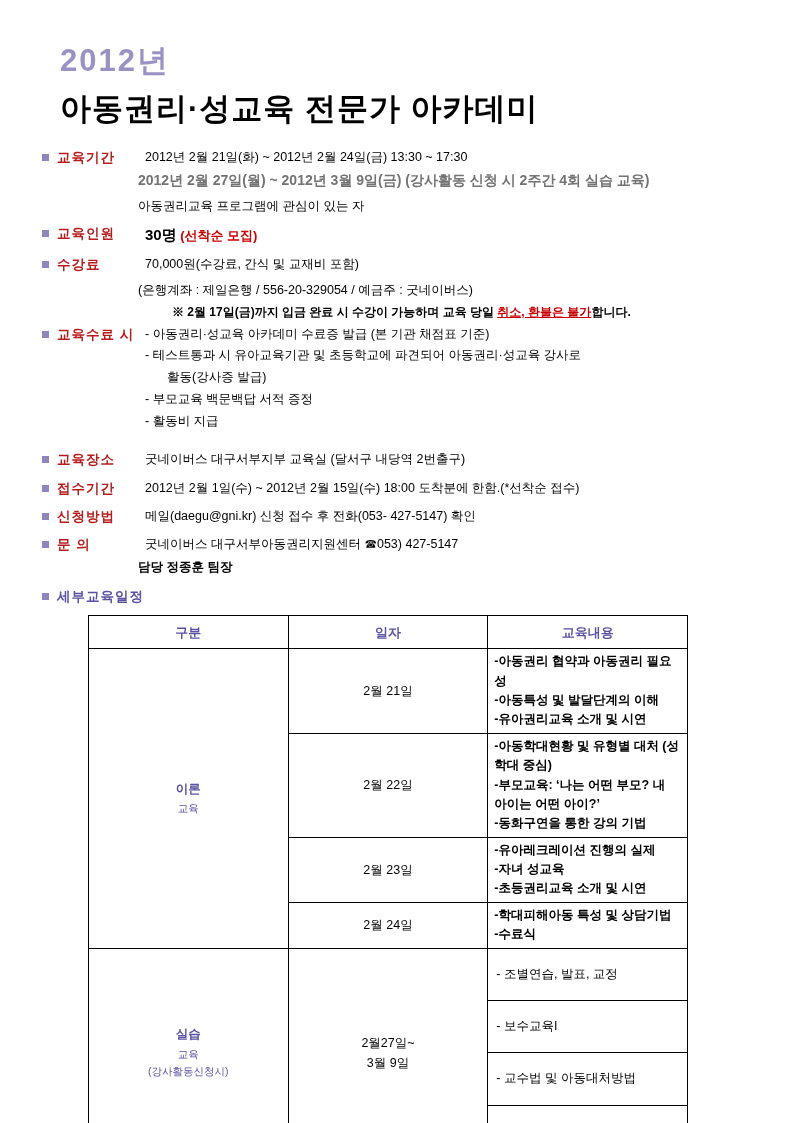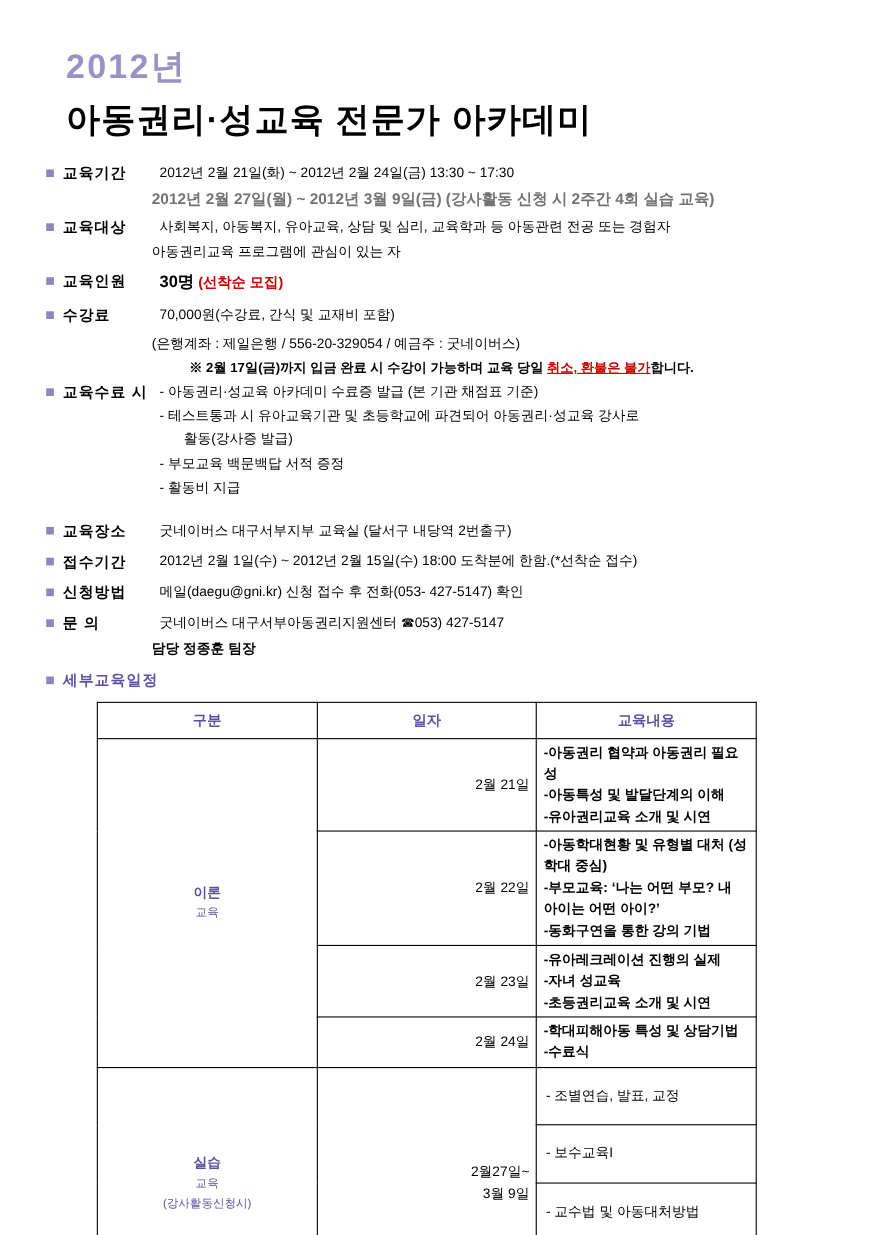--- a/index.html
+++ b/index.html
@@ -60,21 +60,21 @@
   }
   .bullet {
     width: 7px;
     height: 7px;
     background: #8f86bd;
     margin-top: 6px;
     margin-right: 8px;
     flex: 0 0 auto;
   }
   .label {
-    color: #000000;
+    color: #b91c1c;
     font-weight: bold;
     font-size: 13.5px;
     width: 88px;
     flex: 0 0 auto;
     letter-spacing: 1px;
   }
   .value {
     flex: 1 1 auto;
     font-size: 12.5px;
     color: #000;
@@ -150,21 +150,21 @@
     width: 140px;
     line-height: 1.7;
   }
   td.cat .sub {
     font-size: 10.5px;
     color: #5b52a3;
     font-weight: normal;
     display: block;
   }
   td.date {
-    text-align: right;
+    text-align: center;
     width: 110px;
     font-size: 12.5px;
     line-height: 1.6;
   }
   td.content-cell {
     padding: 4px 8px;
     line-height: 1.55;
     font-weight: bold;
     font-size: 12.5px;
   }
@@ -189,25 +189,20 @@
 
   <div class="content">
 
     <div class="row">
       <div class="bullet"></div>
       <div class="label">교육기간</div>
       <div class="value big">2012년 2월 21일(화) ~ 2012년 2월 24일(금) 13:30 ~ 17:30</div>
     </div>
     <div class="indent-line" style="color:#737373;font-size:14px;font-weight:bold;margin-bottom:6px;">2012년 2월 27일(월) ~ 2012년 3월 9일(금) (강사활동 신청 시 2주간 4회 실습 교육)</div>
 
-    <div class="row">
-      <div class="bullet"></div>
-      <div class="label">교육대상</div>
-      <div class="value">사회복지, 아동복지, 유아교육, 상담 및 심리, 교육학과 등 아동관련 전공 또는 경험자</div>
-    </div>
     <div class="indent-line" style="margin-bottom:8px;">아동권리교육 프로그램에 관심이 있는 자</div>
 
     <div class="row" style="margin-bottom:8px;">
       <div class="bullet"></div>
       <div class="label">교육인원</div>
       <div class="value">
         <span class="bignum">30명</span>
         <span class="red" style="font-size:13px;">(선착순 모집)</span>
       </div>
     </div>

